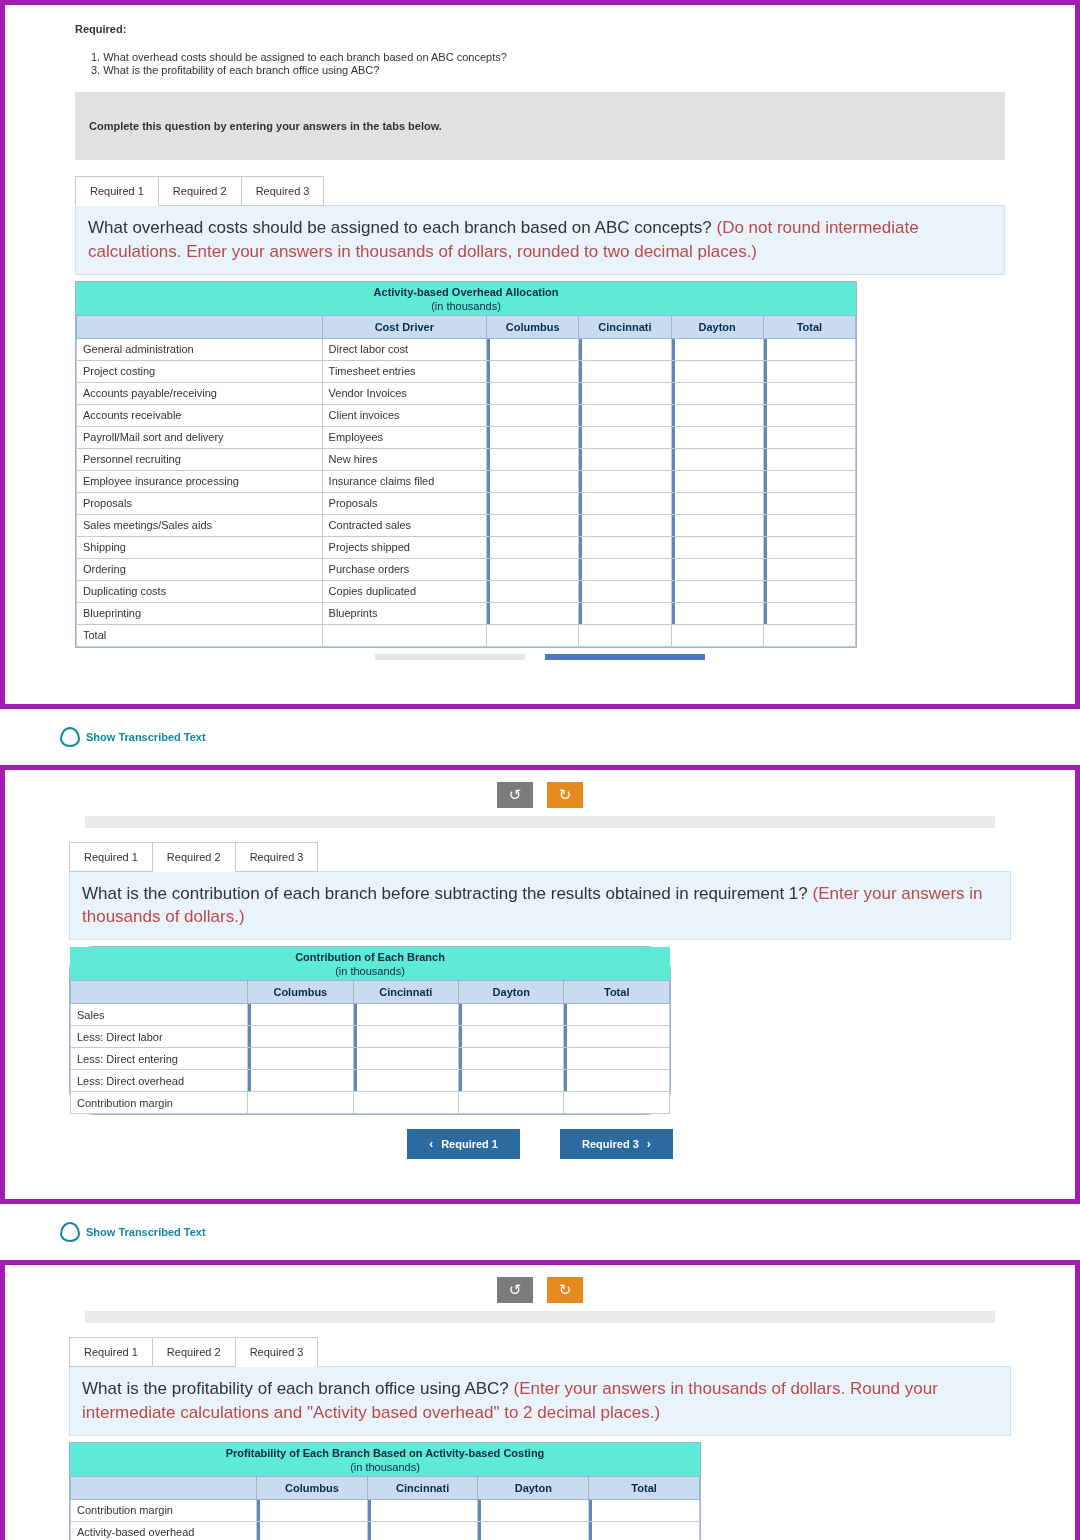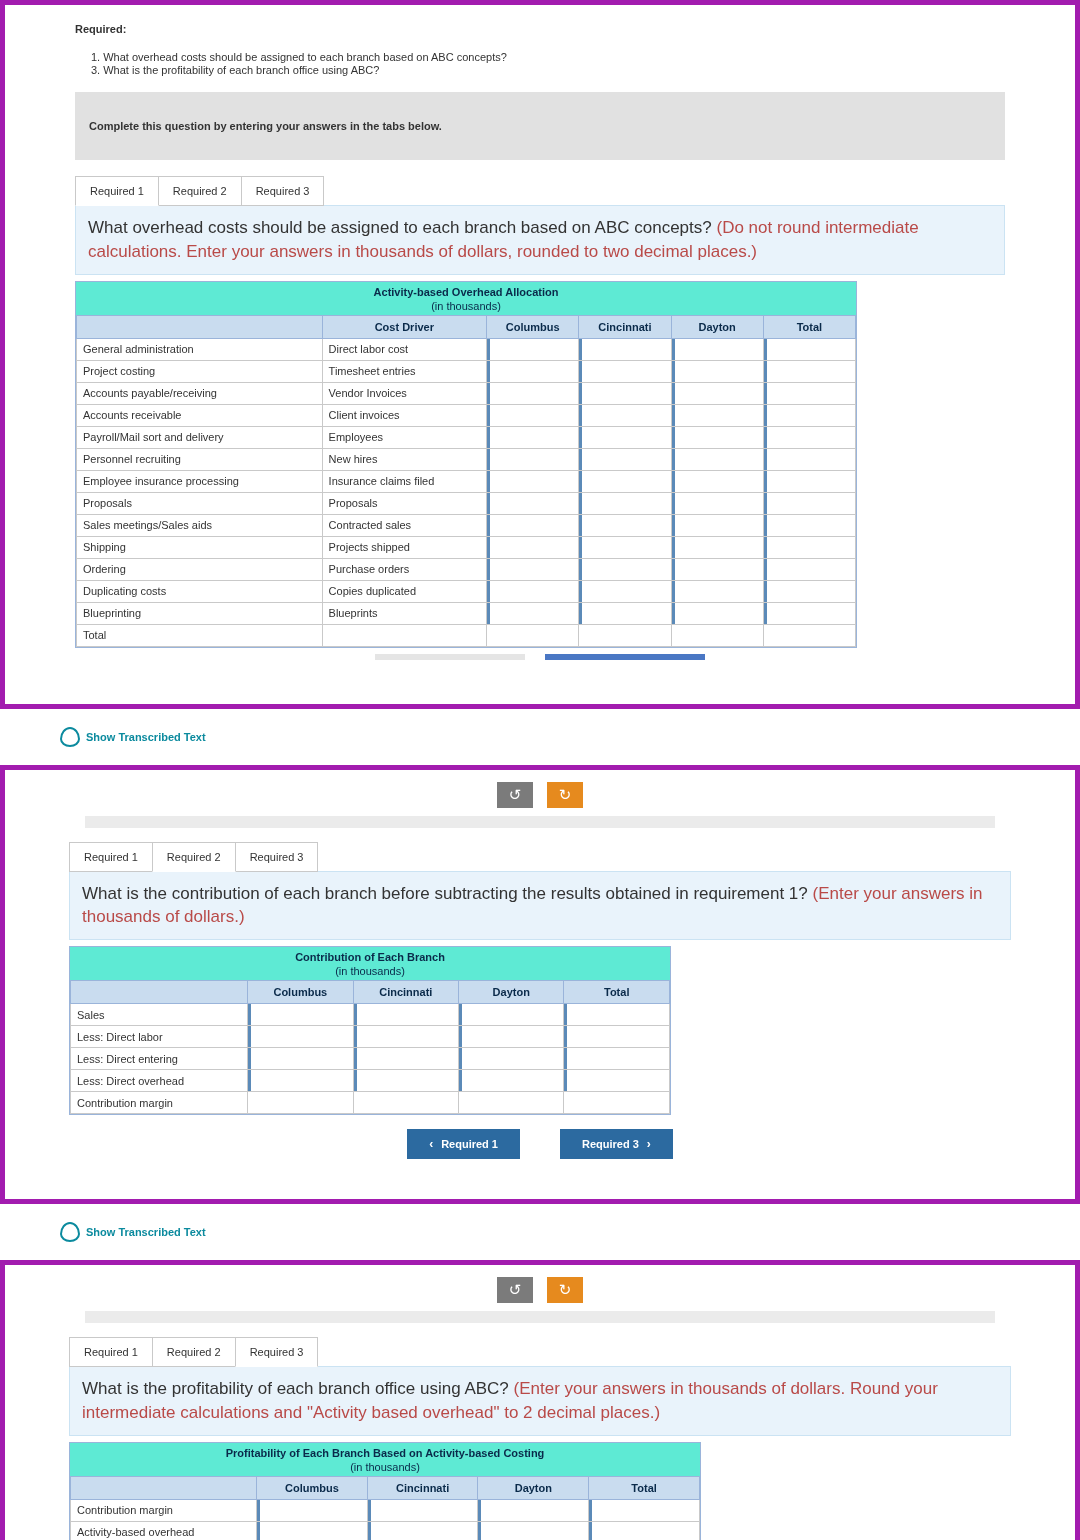--- a/index.html
+++ b/index.html
@@ -223,21 +223,21 @@
     <div class="graystrip"></div>
     <div class="tabs">
       <div class="tab">Required 1</div>
       <div class="tab active">Required 2</div>
       <div class="tab">Required 3</div>
     </div>
     <div class="bluebox">
       <span>What is the contribution of each branch before subtracting the results obtained in requirement 1? </span>
       <span class="warn">(Enter your answers in thousands of dollars.)</span>
     </div>
-    <div class="tbl-wrap" style="width:600px;">
+    <div class="tbl-wrap" style="width:600px;border-radius:25px;">
       <div class="tbl-title">Contribution of Each Branch</div>
       <div class="tbl-title sub">(in thousands)</div>
       <table class="data-tbl">
         <thead>
               <tr id="s2-head">
                 <th style="width: 160px;"></th>
                 <th style="width: 90px;">Columbus</th>
                 <th style="width: 90px;">Cincinnati</th>
                 <th style="width: 90px;">Dayton</th>
                 <th style="width: 90px;">Total</th>

